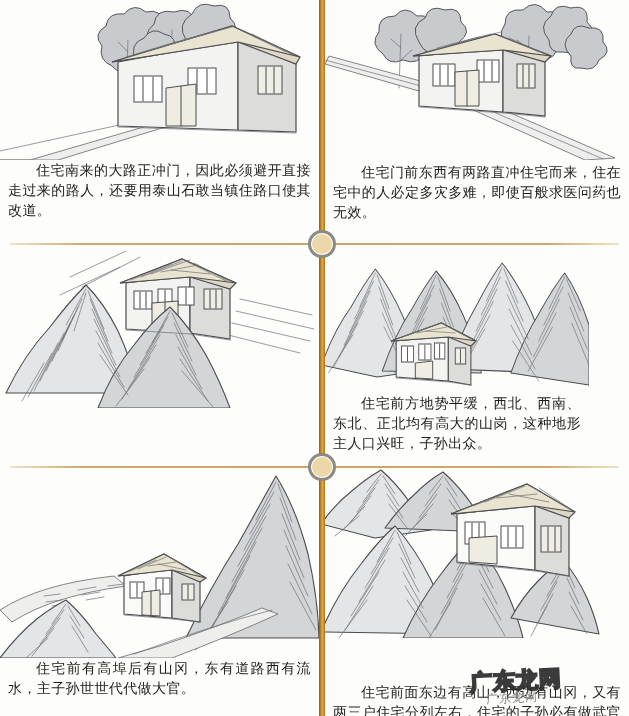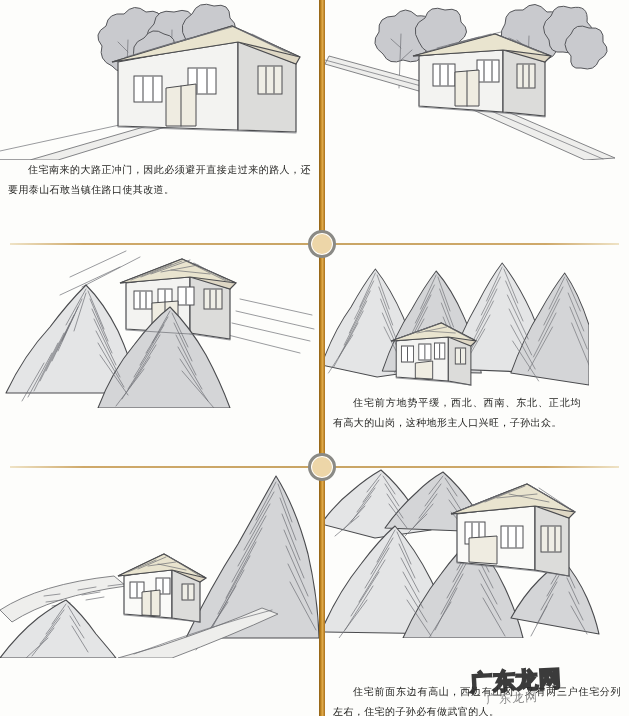--- a/index.html
+++ b/index.html
@@ -58,21 +58,21 @@
   .p5 { left:0;   top:468px;width:319px; height:248px; }
   .p6 { left:325px;top:468px;width:304px; height:248px; }
 
   .art { position:absolute; left:0; right:0; top:0; }
   .art svg { display:block; width:100%; height:100%; }
 
   .caption {
     position:absolute;
     left:8px; right:8px;
     font-family:"DejaVu Sans", sans-serif;
-    font-size:10px;
+    font-size:14px;
     line-height:20px;
     color:#1d1d1b;
     text-indent:2em;
     text-align:justify;
     letter-spacing:0.4px;
   }
 
   
   .p1 .caption { top:160px; }
   .p2 .caption { top:160px; }
@@ -209,20 +209,21 @@
         <path class="ln" d="M115 65 L115 85 M123 65 L123 85"></path>
         <rect class="win" x="152" y="60" width="22" height="22"></rect>
         <path class="ln" d="M159 61 L159 81 M167 61 L167 81"></path>
         <rect class="win-d" x="192" y="64" width="18" height="24"></rect>
         <path class="ln" d="M198 65 L198 87 M204 65 L204 87"></path>
         <path class="door" d="M130 72 L154 70 L154 106 L130 106 Z"></path>
         <path class="ln" d="M142 71 L142 106"></path>
         <path class="ln-thin" d="M94 107 L178 113 L220 117"></path>
       </svg>
     </div>
+    <div class="caption">住宅门前东西有两路直冲住宅而来，住在宅中的人必定多灾多难，即使百般求医问药也无效。</div>
   </div>
 
   <div class="panel p3">
     <div class="art" style="height:163px">
       <svg viewBox="0 0 319 163" preserveAspectRatio="none">
 
         <g class="ln-thin">
           <path d="M70 32 L126 6 M82 42 L140 12 M60 50 L120 22 M240 54 L312 70 M236 66 L314 84 M232 78 L310 96 M228 90 L300 108"></path>
         </g>
 
@@ -337,20 +338,21 @@
         <path class="ln" d="M137 115 L137 129"></path>
         <rect class="win" x="156" y="110" width="14" height="16"></rect>
         <path class="ln" d="M163 111 L163 125"></path>
         <rect class="win-d" x="182" y="116" width="12" height="16"></rect>
         <path class="ln" d="M188 117 L188 131"></path>
         <path class="door" d="M142 124 L160 122 L160 148 L142 147 Z"></path>
         <path class="ln" d="M151 123 L151 148"></path>
         <path class="ln-thin" d="M124 147 L172 151 L200 154"></path>
       </svg>
     </div>
+    <div class="caption">住宅前有高埠后有山冈，东有道路西有流水，主子孙世世代代做大官。</div>
   </div>
 
   <div class="panel p6">
     <div class="art" style="height:170px">
       <svg viewBox="0 0 304 170" preserveAspectRatio="none">
 
         <path class="mtn-l" d="M-4 56 Q10 36 28 22 Q42 10 56 2 Q72 16 86 36 Q98 50 106 62 L50 70 Z"></path>
         <path class="mtn" d="M60 60 Q74 40 92 24 Q104 12 118 4 Q134 18 148 38 Q158 52 164 64 Z"></path>
         <g class="ln-thin">
           <path d="M56 6 L42 24 M54 12 L38 34 M50 20 L32 44 M46 28 L26 54 M40 38 L18 62 M34 48 L10 68"></path>

